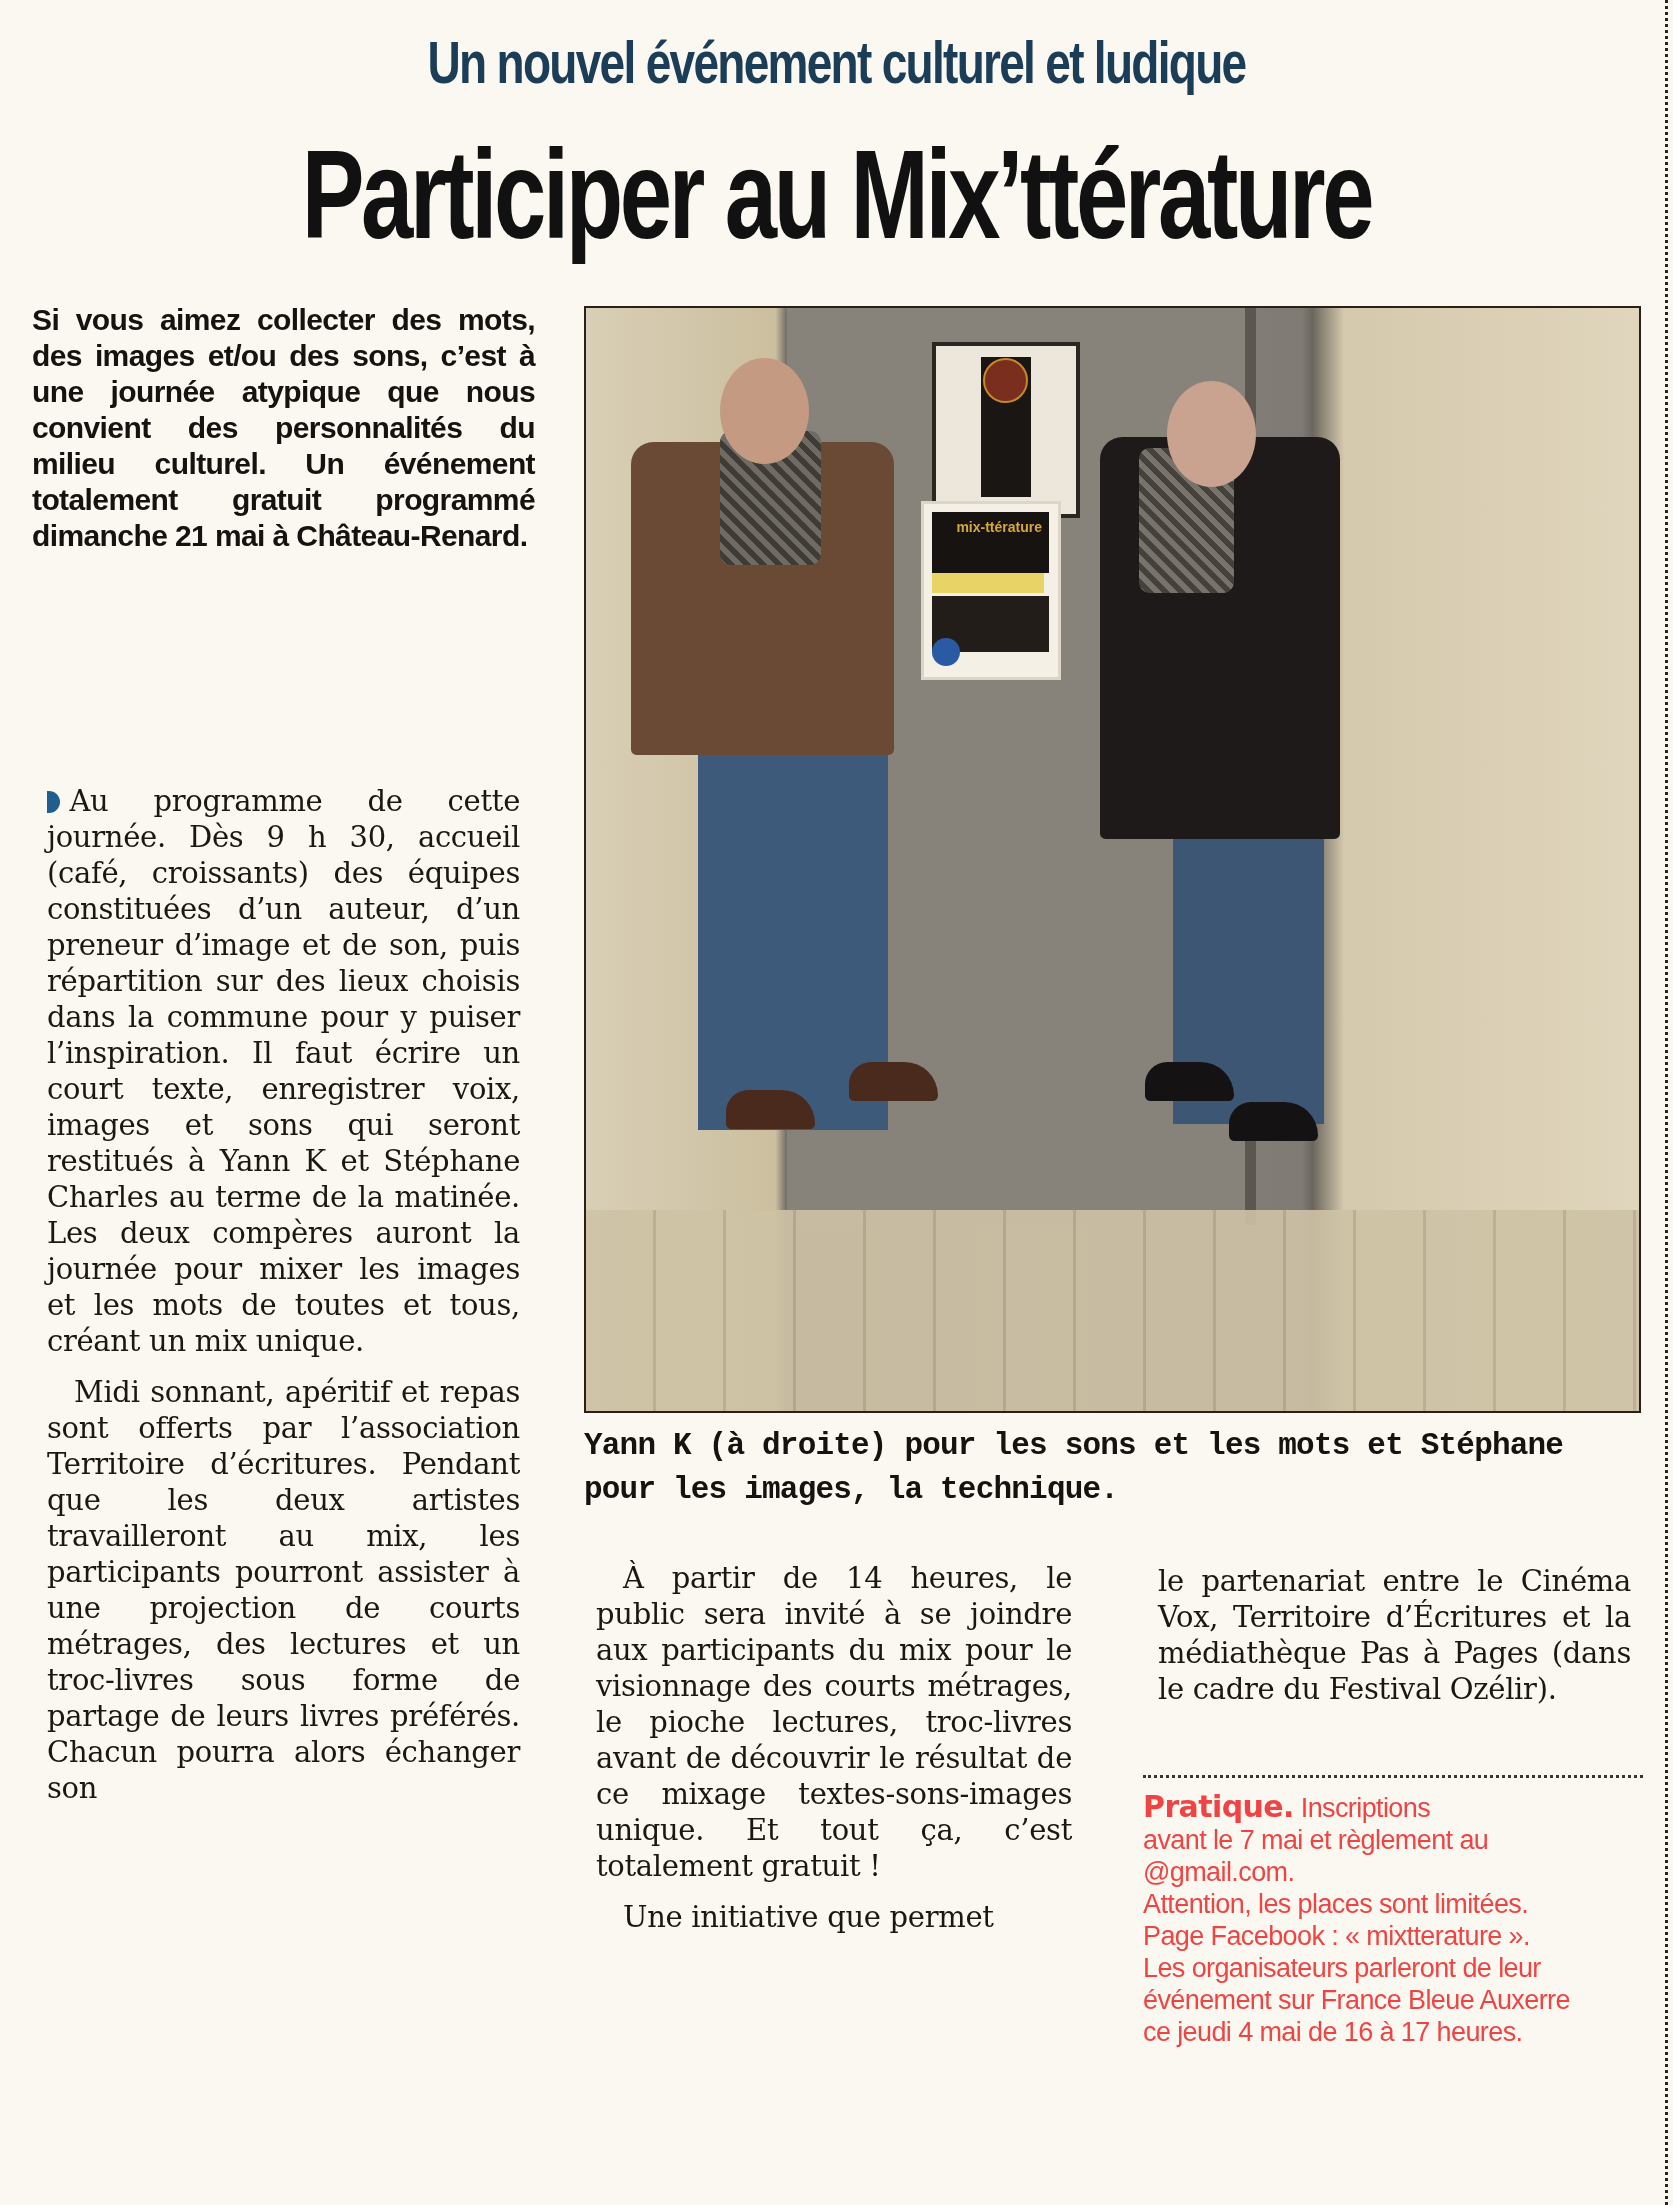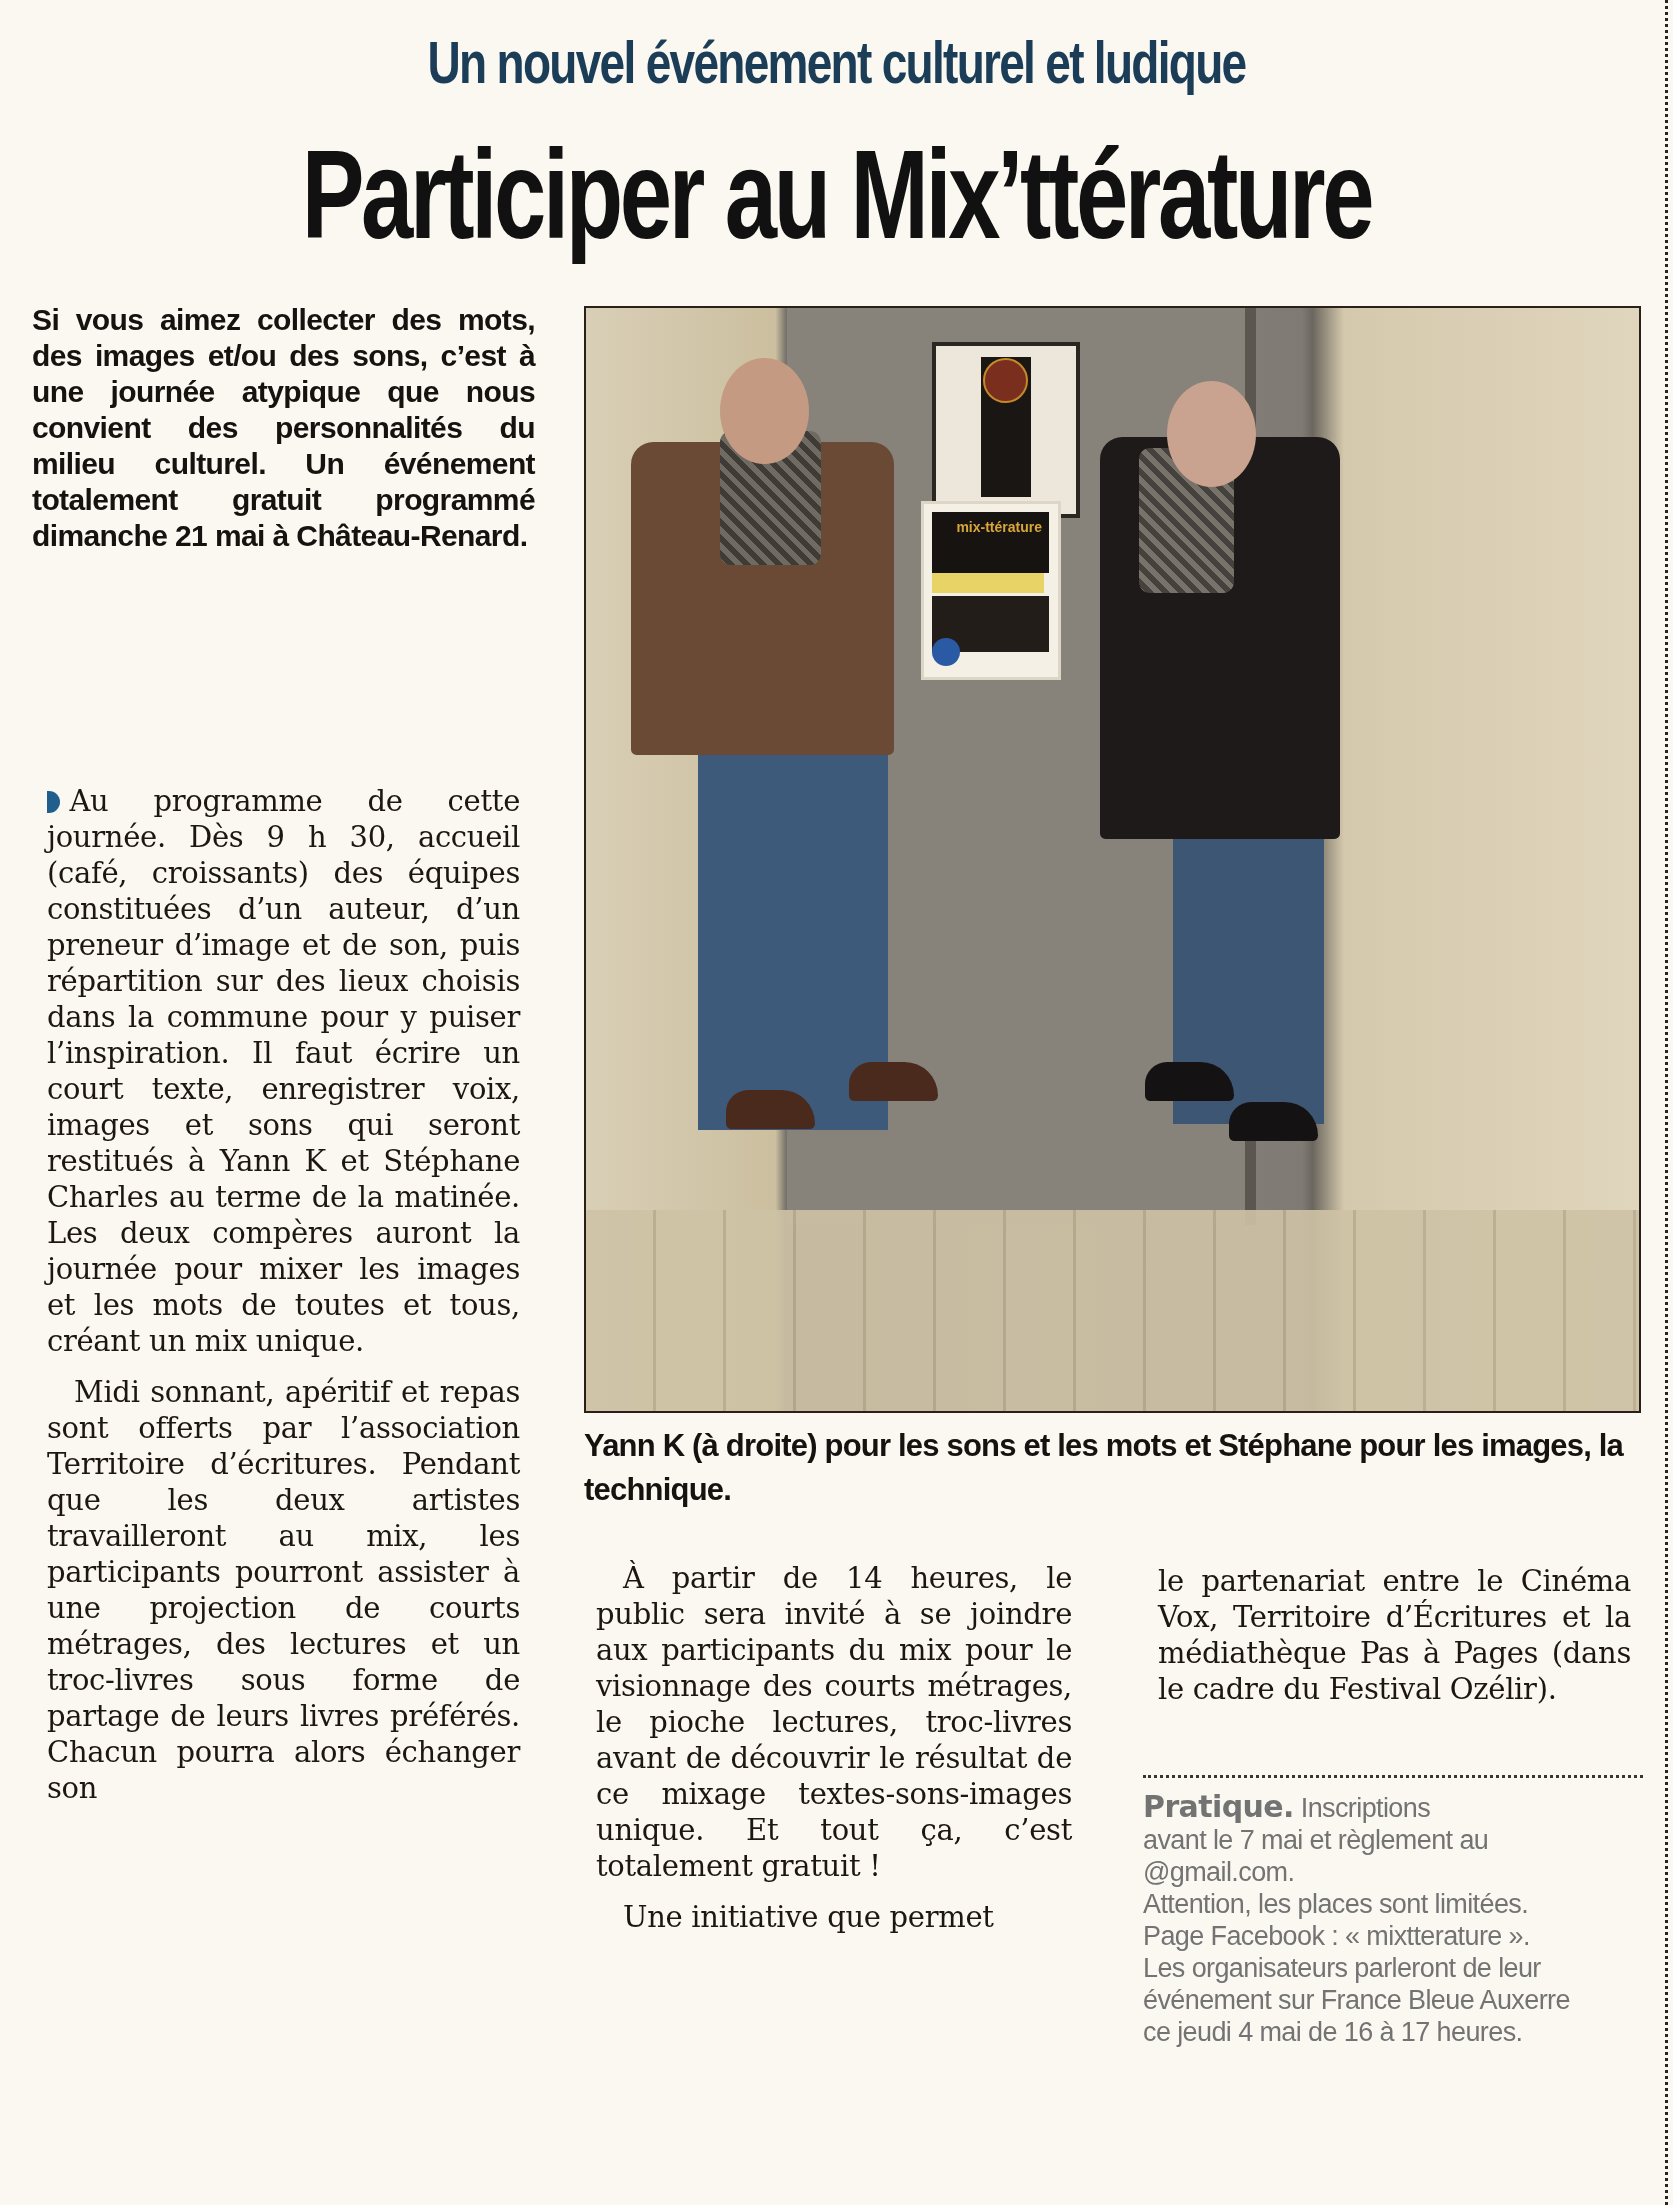--- a/index.html
+++ b/index.html
@@ -76,31 +76,31 @@
   .photo .p2-legs { left:587px; top:525px; width:151px; height:291px; background:#3d5673; border-radius:0; }
   .photo .p2-head { left:581px; top:73px; width:89px; height:106px; border-radius:50%; background:#caa290; }
   .photo .p2-scarf { left:553px; top:140px; width:95px; height:145px; background:repeating-linear-gradient(45deg,#77726a 0 5.6px,#45413c 5.6px 11.2px); border-radius:11.2px; }
   .photo .shoe { position:absolute; width:89px; height:39px; border-radius:22.4px 34px 5.6px 5.6px; }
   .photo .s1 { left:140px; top:782px; background:#4a2a1c; }
   .photo .s2 { left:263px; top:754px; background:#4a2a1c; }
   .photo .s3 { left:559px; top:754px; background:#141212; }
   .photo .s4 { left:643px; top:794px; background:#141212; }
   .caption {
     position:absolute; left:584px; top:1424px; width:1062px;
-    font-family:Liberation Sans, sans-serif; font-weight:bold;
+    font-family:Liberation Mono, monospace; font-weight:bold;
     font-size:31px; line-height:44px; color:#151210; letter-spacing:-0.8px;
   }
   .divider {
     position:absolute; left:1143px; top:1775px; width:500px; height:0;
     border-top:3.4px dotted #3a342e;
   }
   .pratique {
     position:absolute; left:1143px; top:1791px; width:503px;
     font-family:"Liberation Sans", sans-serif;
-    font-size:27px; line-height:32px; color:#737373;
+    font-size:27px; line-height:32px; color:#ef4444;
     letter-spacing:-0.6px;
   }
   .pratique .lead { font-weight:bold; font-size:30px; font-family:"DejaVu Sans",sans-serif; }
   .pratique div { white-space:nowrap; }
 </style>
 </head>
 <body>
 
 <div class="right-border"></div>
 

